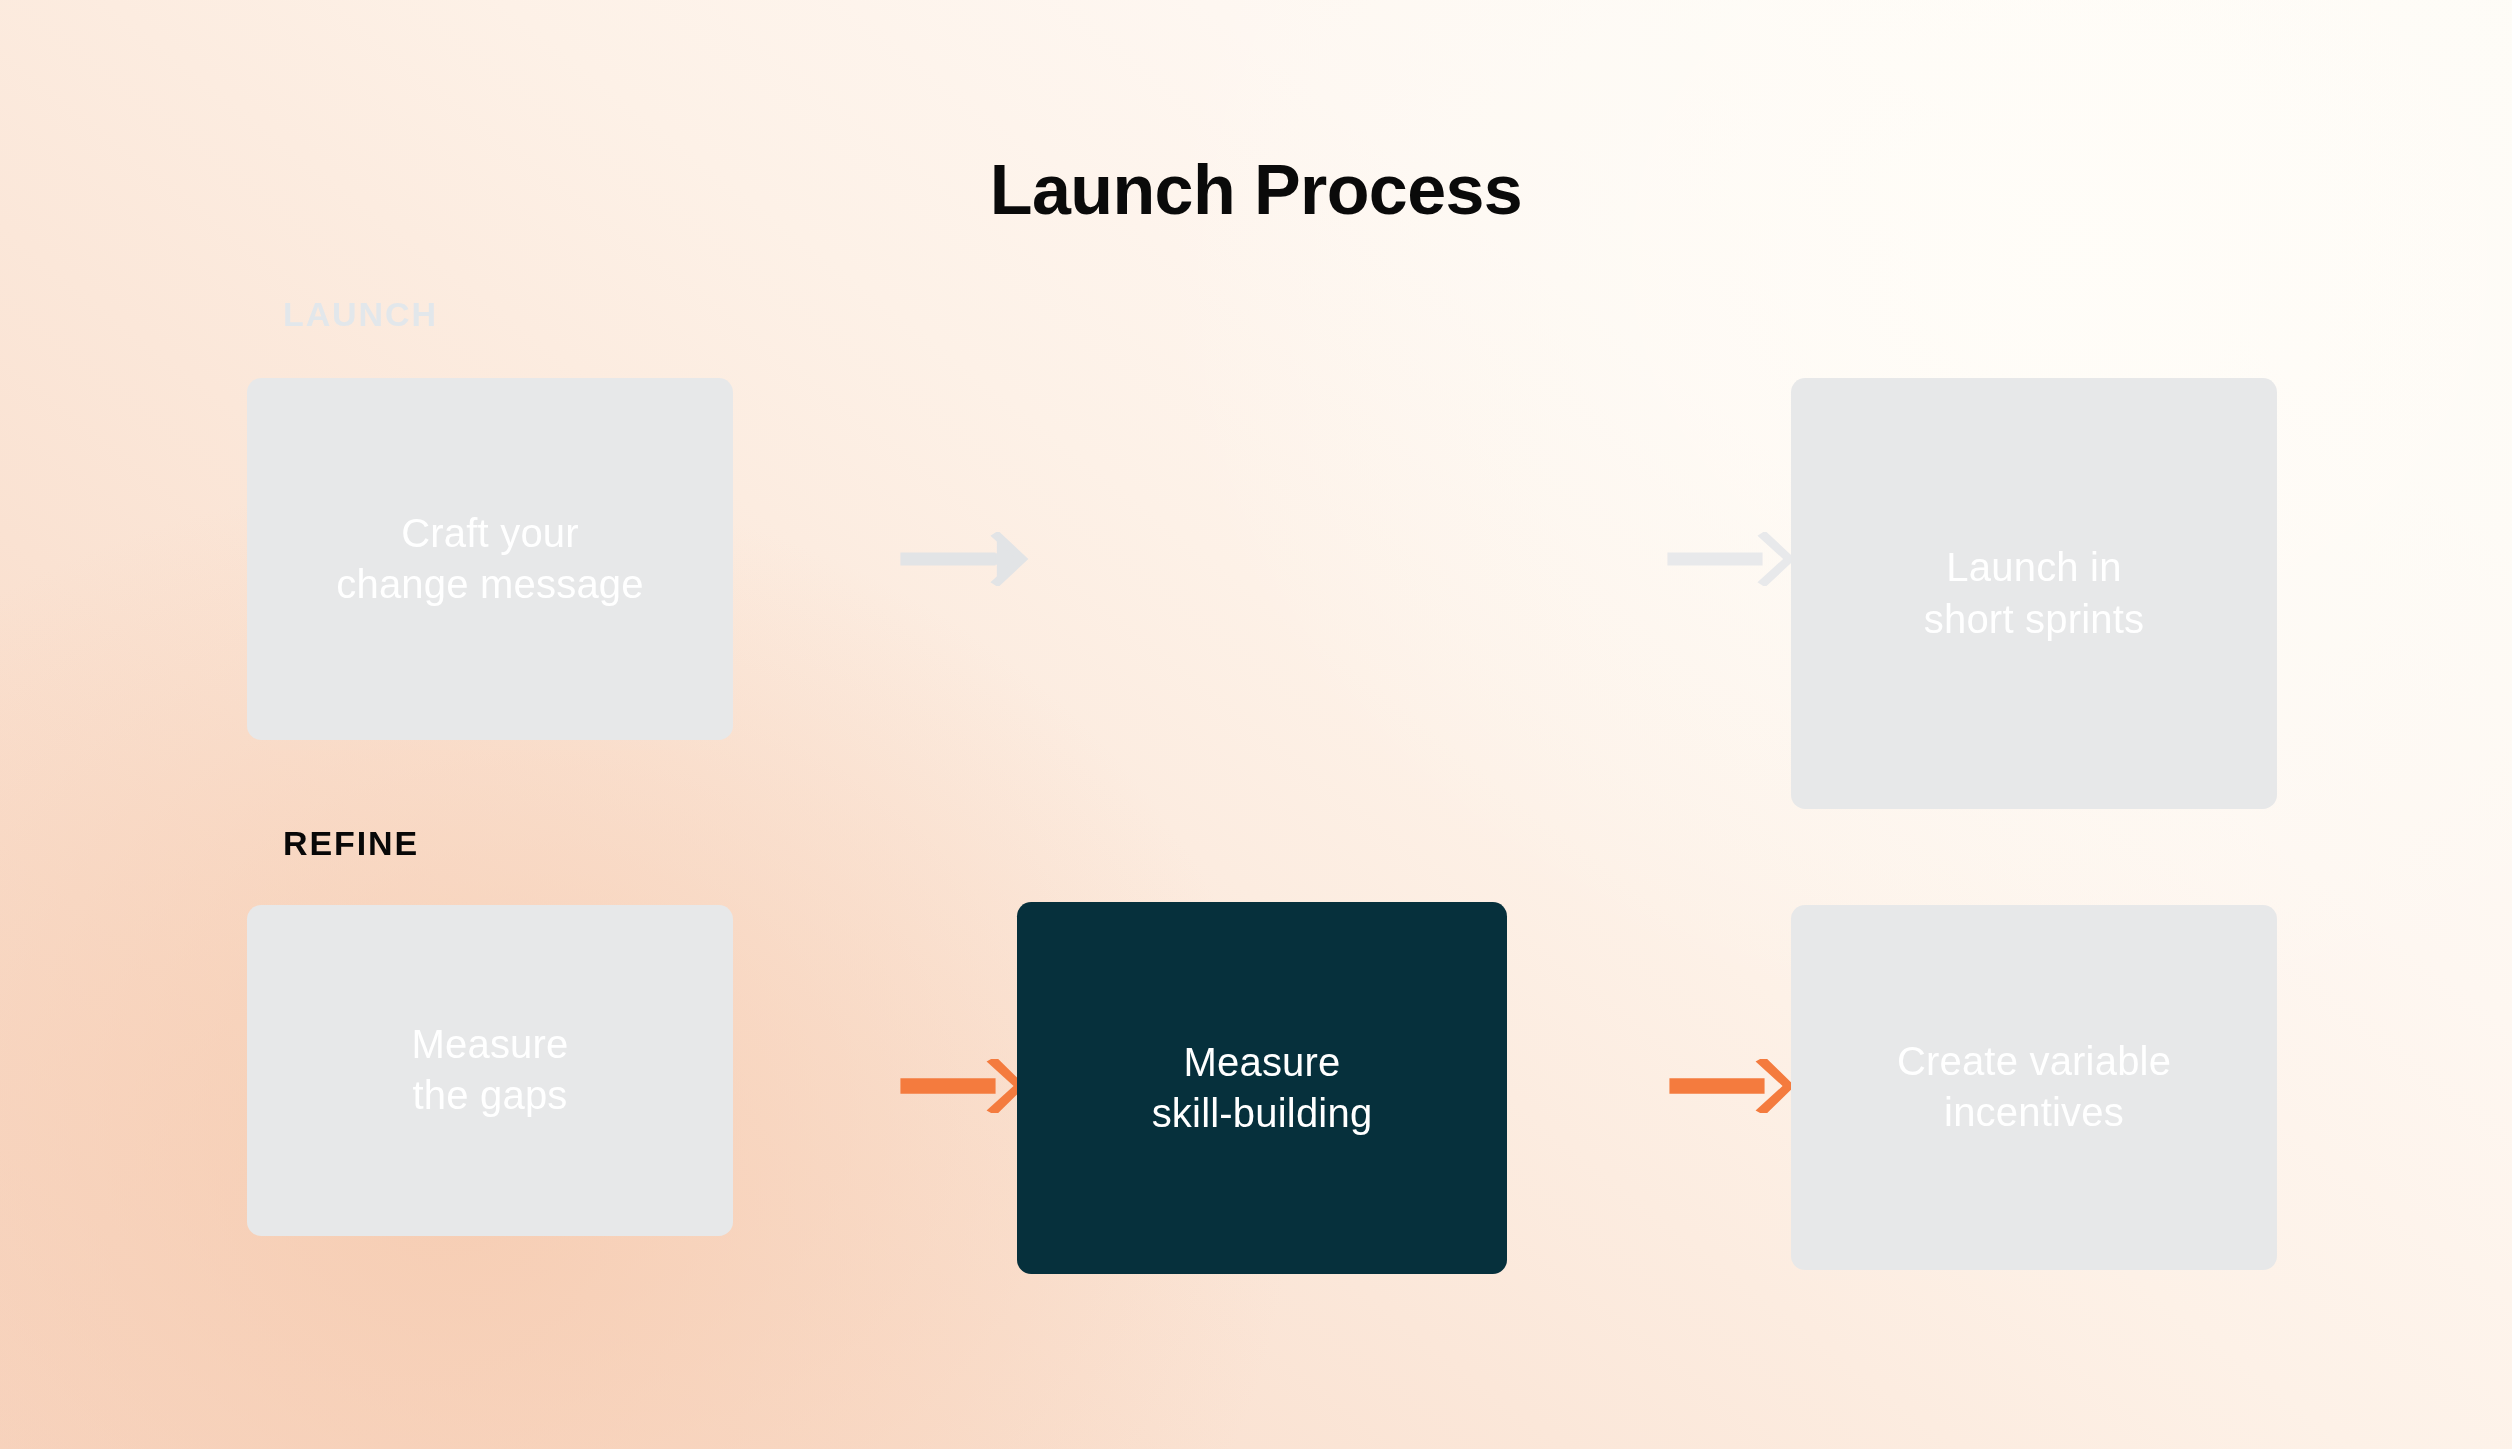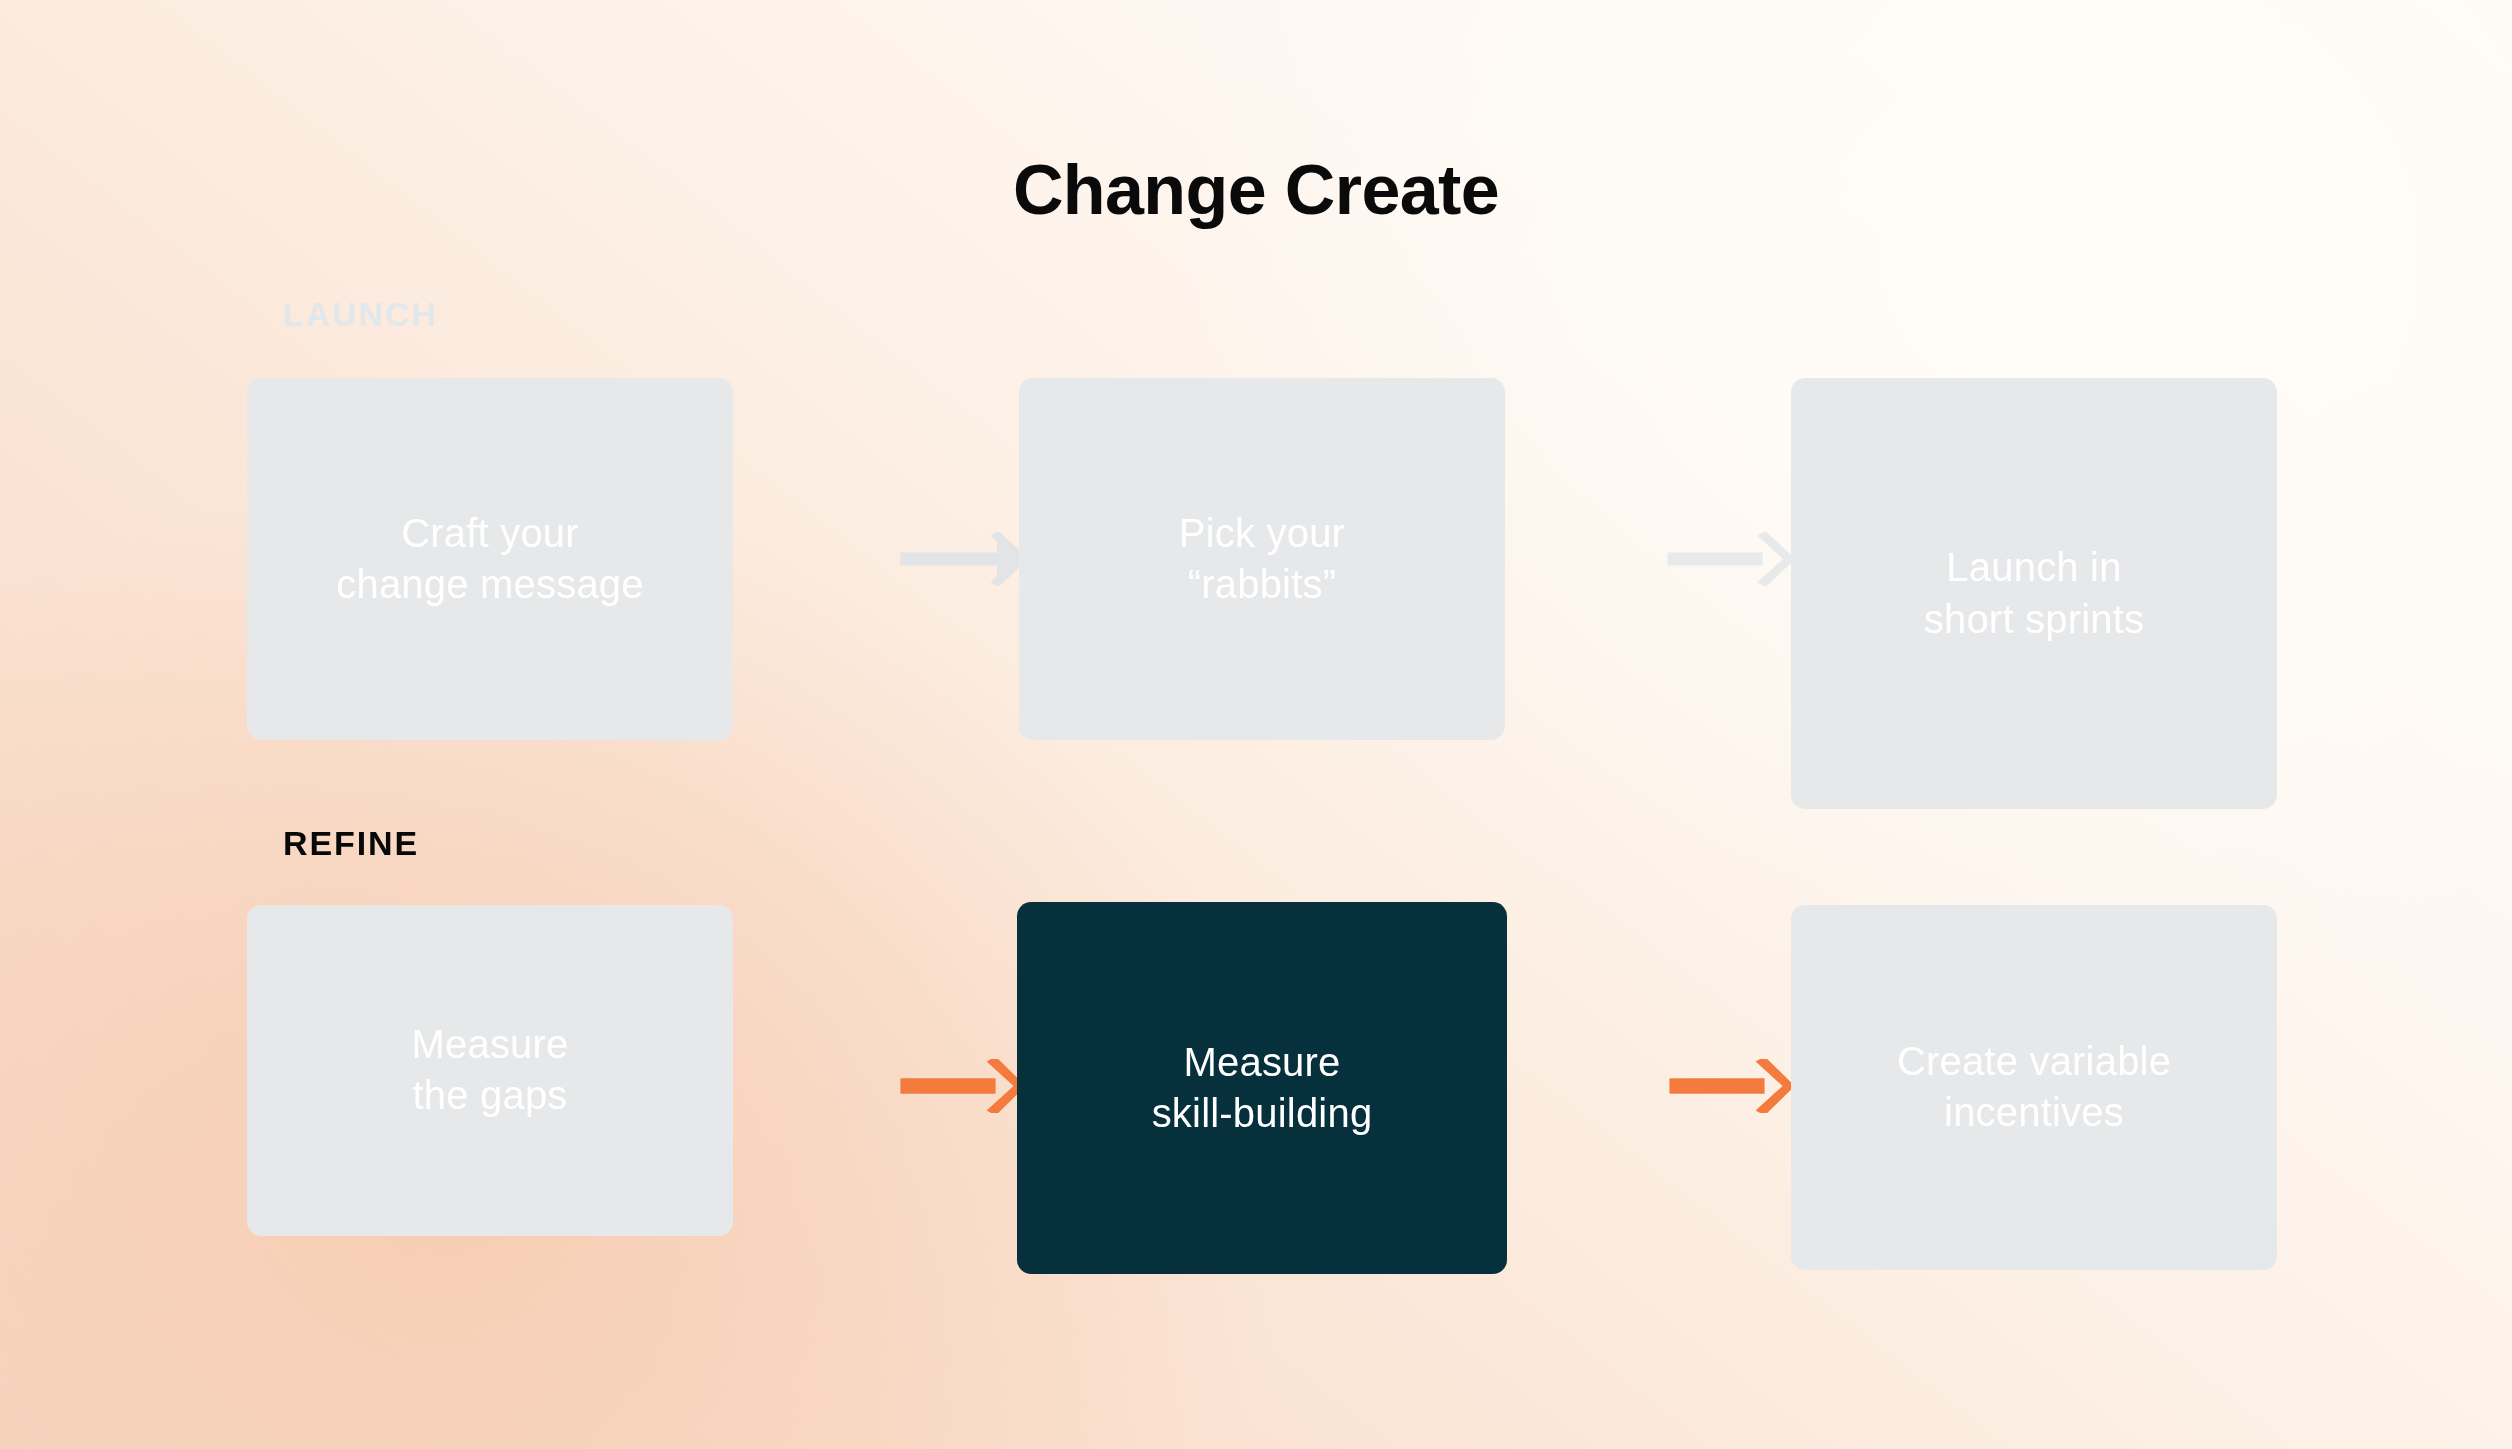--- a/index.html
+++ b/index.html
@@ -140,45 +140,41 @@
   .arrow svg { display: block; width: 150px; height: 54px; }
 </style>
 </head>
 <body>
 
 <div class="slide">
 
   <div class="bg-glow-warm"></div>
   <div class="bg-glow-cool"></div>
 
-  <div class="title">Change Create</div>
+  <div class="title">Launch Process</div>
 
   <div class="section section-launch">
 
     <div class="section-label label-muted">LAUNCH</div>
 
     <div class="row r1">
 
       <div class="card card-gray c1">
         <div class="card-text">Craft your
 change message</div>
       </div>
 
       <div class="arrow a1">
         <svg viewBox="0 0 232 84" xmlns="http://www.w3.org/2000/svg">
           <path d="M2 33 H150 L150 12 L196 42 L150 72 L150 51 H2 Z" fill="#E2E4E6" transform="translate(0,0)"></path>
           <path d="M0 32 L148 32 L148 52 L0 52 Z" fill="#E2E4E6"></path>
           <path d="M146 6 L158 -2 L205 42 L158 86 L146 78 L186 42 Z" fill="#E2E4E6" transform="translate(-6,0)"></path>
         </svg>
       </div>
 
-      <div class="card card-gray c2">
-        <div class="card-text">Pick your
-“rabbits”</div>
-      </div>
 
       <div class="arrow a2">
         <svg viewBox="0 0 232 84" xmlns="http://www.w3.org/2000/svg">
           <path d="M0 32 L148 32 L148 52 L0 52 Z" fill="#E8E9EB"></path>
           <path d="M146 6 L158 -2 L205 42 L158 86 L146 78 L186 42 Z" fill="#E8E9EB" transform="translate(-6,0)"></path>
         </svg>
       </div>
 
       <div class="card card-gray c3">
         <div class="card-text">Launch in

